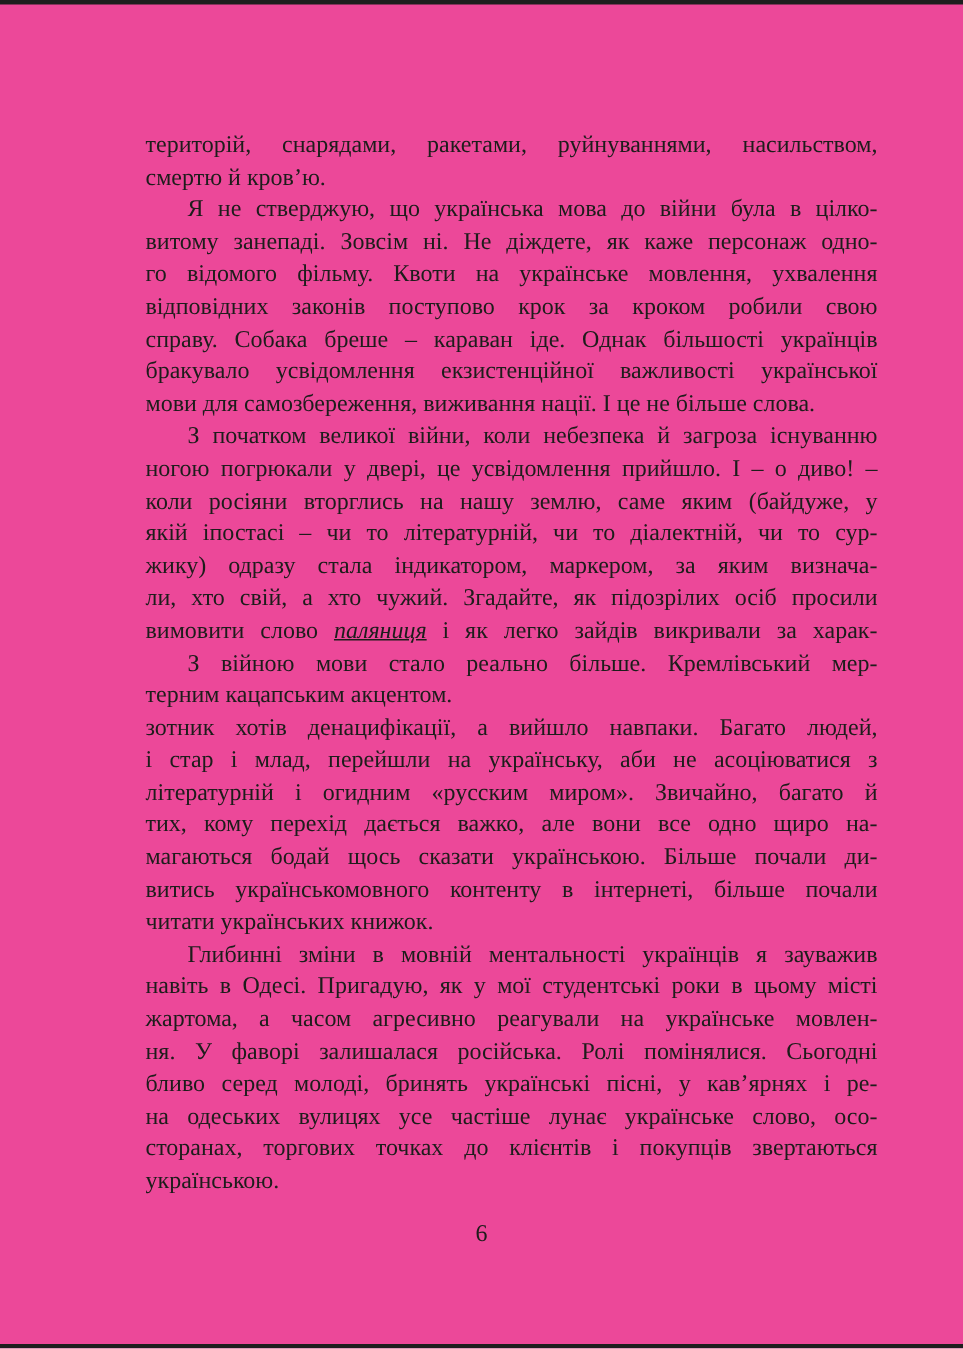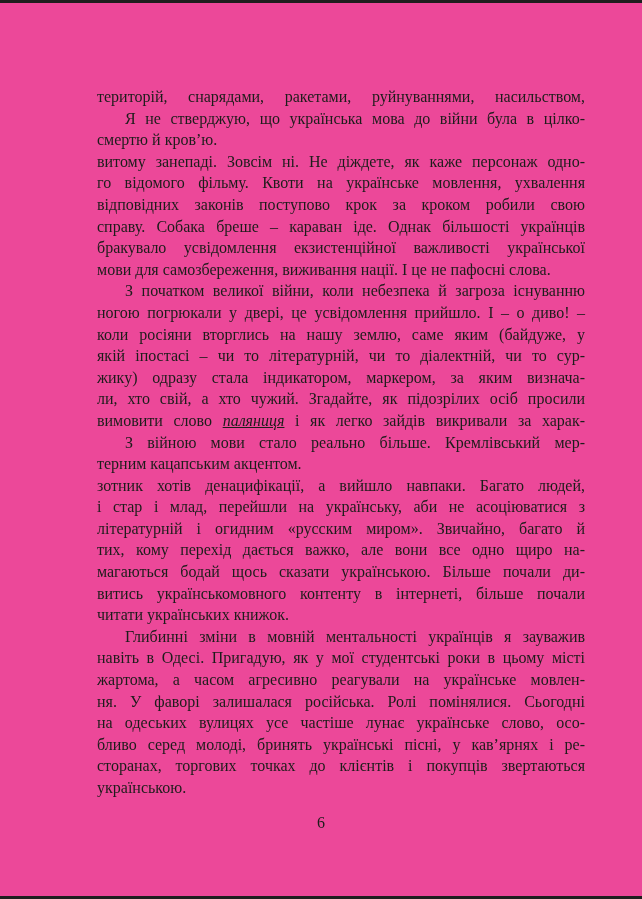--- a/index.html
+++ b/index.html
@@ -57,48 +57,48 @@
     color: #1d1d1b;
   }
 </style>
 </head>
 <body>
 
 <div class="book-page">
   <div class="edge-bar top"></div>
   <div class="text-block">
       <div class="line">територій, снарядами, ракетами, руйнуваннями, насильством,</div>
+      <div class="line para-last">смертю й кров’ю.</div>
       <div class="line indent">Я не стверджую, що українська мова до війни була в цілко-</div>
-      <div class="line para-last">смертю й кров’ю.</div>
       <div class="line">витому занепаді. Зовсім ні. Не діждете, як каже персонаж одно-</div>
       <div class="line">го відомого фільму. Квоти на українське мовлення, ухвалення</div>
       <div class="line">відповідних законів поступово крок за кроком робили свою</div>
       <div class="line">справу. Собака бреше – караван іде. Однак більшості українців</div>
       <div class="line">бракувало усвідомлення екзистенційної важливості української</div>
-      <div class="line para-last">мови для самозбереження, виживання нації. І це не пафосні слова.</div>
+      <div class="line para-last">мови для самозбереження, виживання нації. І це не більше слова.</div>
       <div class="line indent">З початком великої війни, коли небезпека й загроза існуванню</div>
       <div class="line">ногою погрюкали у двері, це усвідомлення прийшло. І – о диво! –</div>
       <div class="line">коли росіяни вторглись на нашу землю, саме яким (байдуже, у</div>
       <div class="line">якій іпостасі – чи то літературній, чи то діалектній, чи то сур-</div>
       <div class="line">жику) одразу стала індикатором, маркером, за яким визнача-</div>
       <div class="line">ли, хто свій, а хто чужий. Згадайте, як підозрілих осіб просили</div>
       <div class="line">вимовити слово <i>паляниця</i> і як легко зайдів викривали за харак-</div>
       <div class="line indent">З війною мови стало реально більше. Кремлівський мер-</div>
       <div class="line para-last">терним кацапським акцентом.</div>
       <div class="line">зотник хотів денацифікації, а вийшло навпаки. Багато людей,</div>
       <div class="line">і стар і млад, перейшли на українську, аби не асоціюватися з</div>
       <div class="line">літературній і огидним «русским миром». Звичайно, багато й</div>
       <div class="line">тих, кому перехід дається важко, але вони все одно щиро на-</div>
       <div class="line">магаються бодай щось сказати українською. Більше почали ди-</div>
       <div class="line">витись українськомовного контенту в інтернеті, більше почали</div>
       <div class="line para-last">читати українських книжок.</div>
       <div class="line indent">Глибинні зміни в мовній ментальності українців я зауважив</div>
       <div class="line">навіть в Одесі. Пригадую, як у мої студентські роки в цьому місті</div>
       <div class="line">жартома, а часом агресивно реагували на українське мовлен-</div>
       <div class="line">ня. У фаворі залишалася російська. Ролі помінялися. Сьогодні</div>
+      <div class="line">бливо серед молоді, бринять українські пісні, у кав’ярнях і ре-</div>
       <div class="line">на одеських вулицях усе частіше лунає українське слово, осо-</div>
-      <div class="line">бливо серед молоді, бринять українські пісні, у кав’ярнях і ре-</div>
       <div class="line">сторанах, торгових точках до клієнтів і покупців звертаються</div>
       <div class="line para-last">українською.</div>
     </div>
   <div class="page-number">6</div>
   <div class="edge-bar bottom"></div>
 </div>
 
 </body></html>

